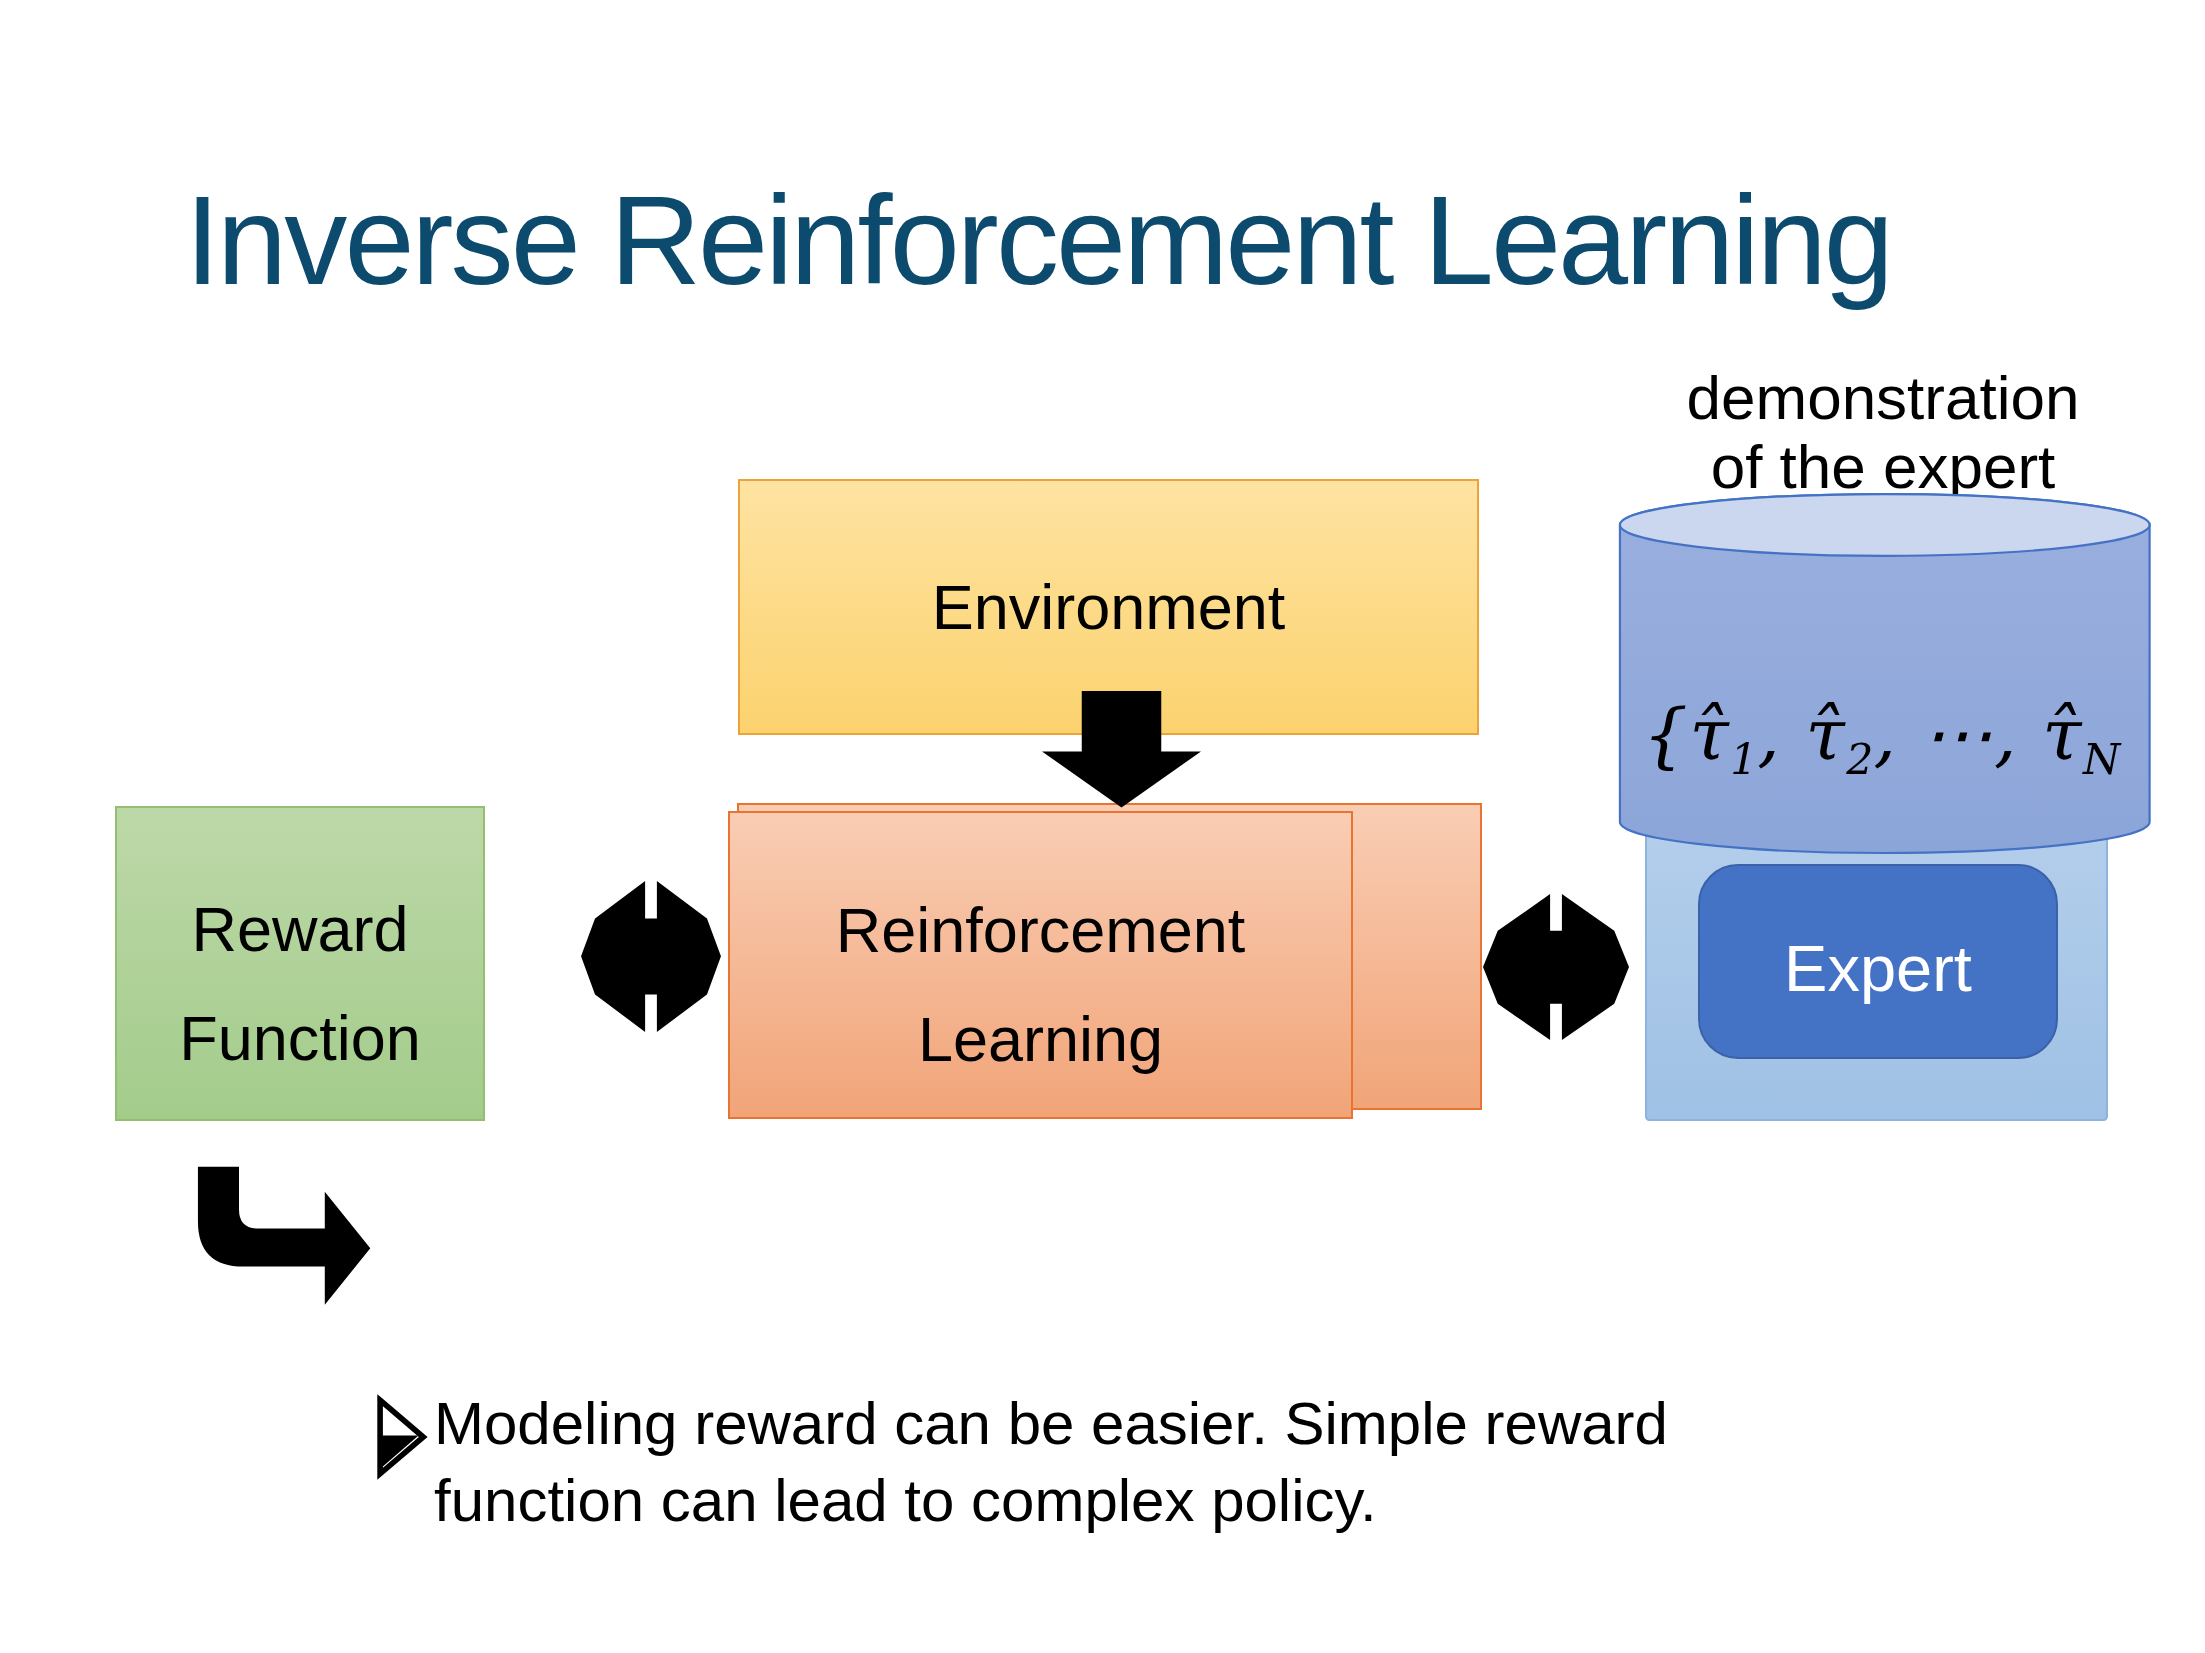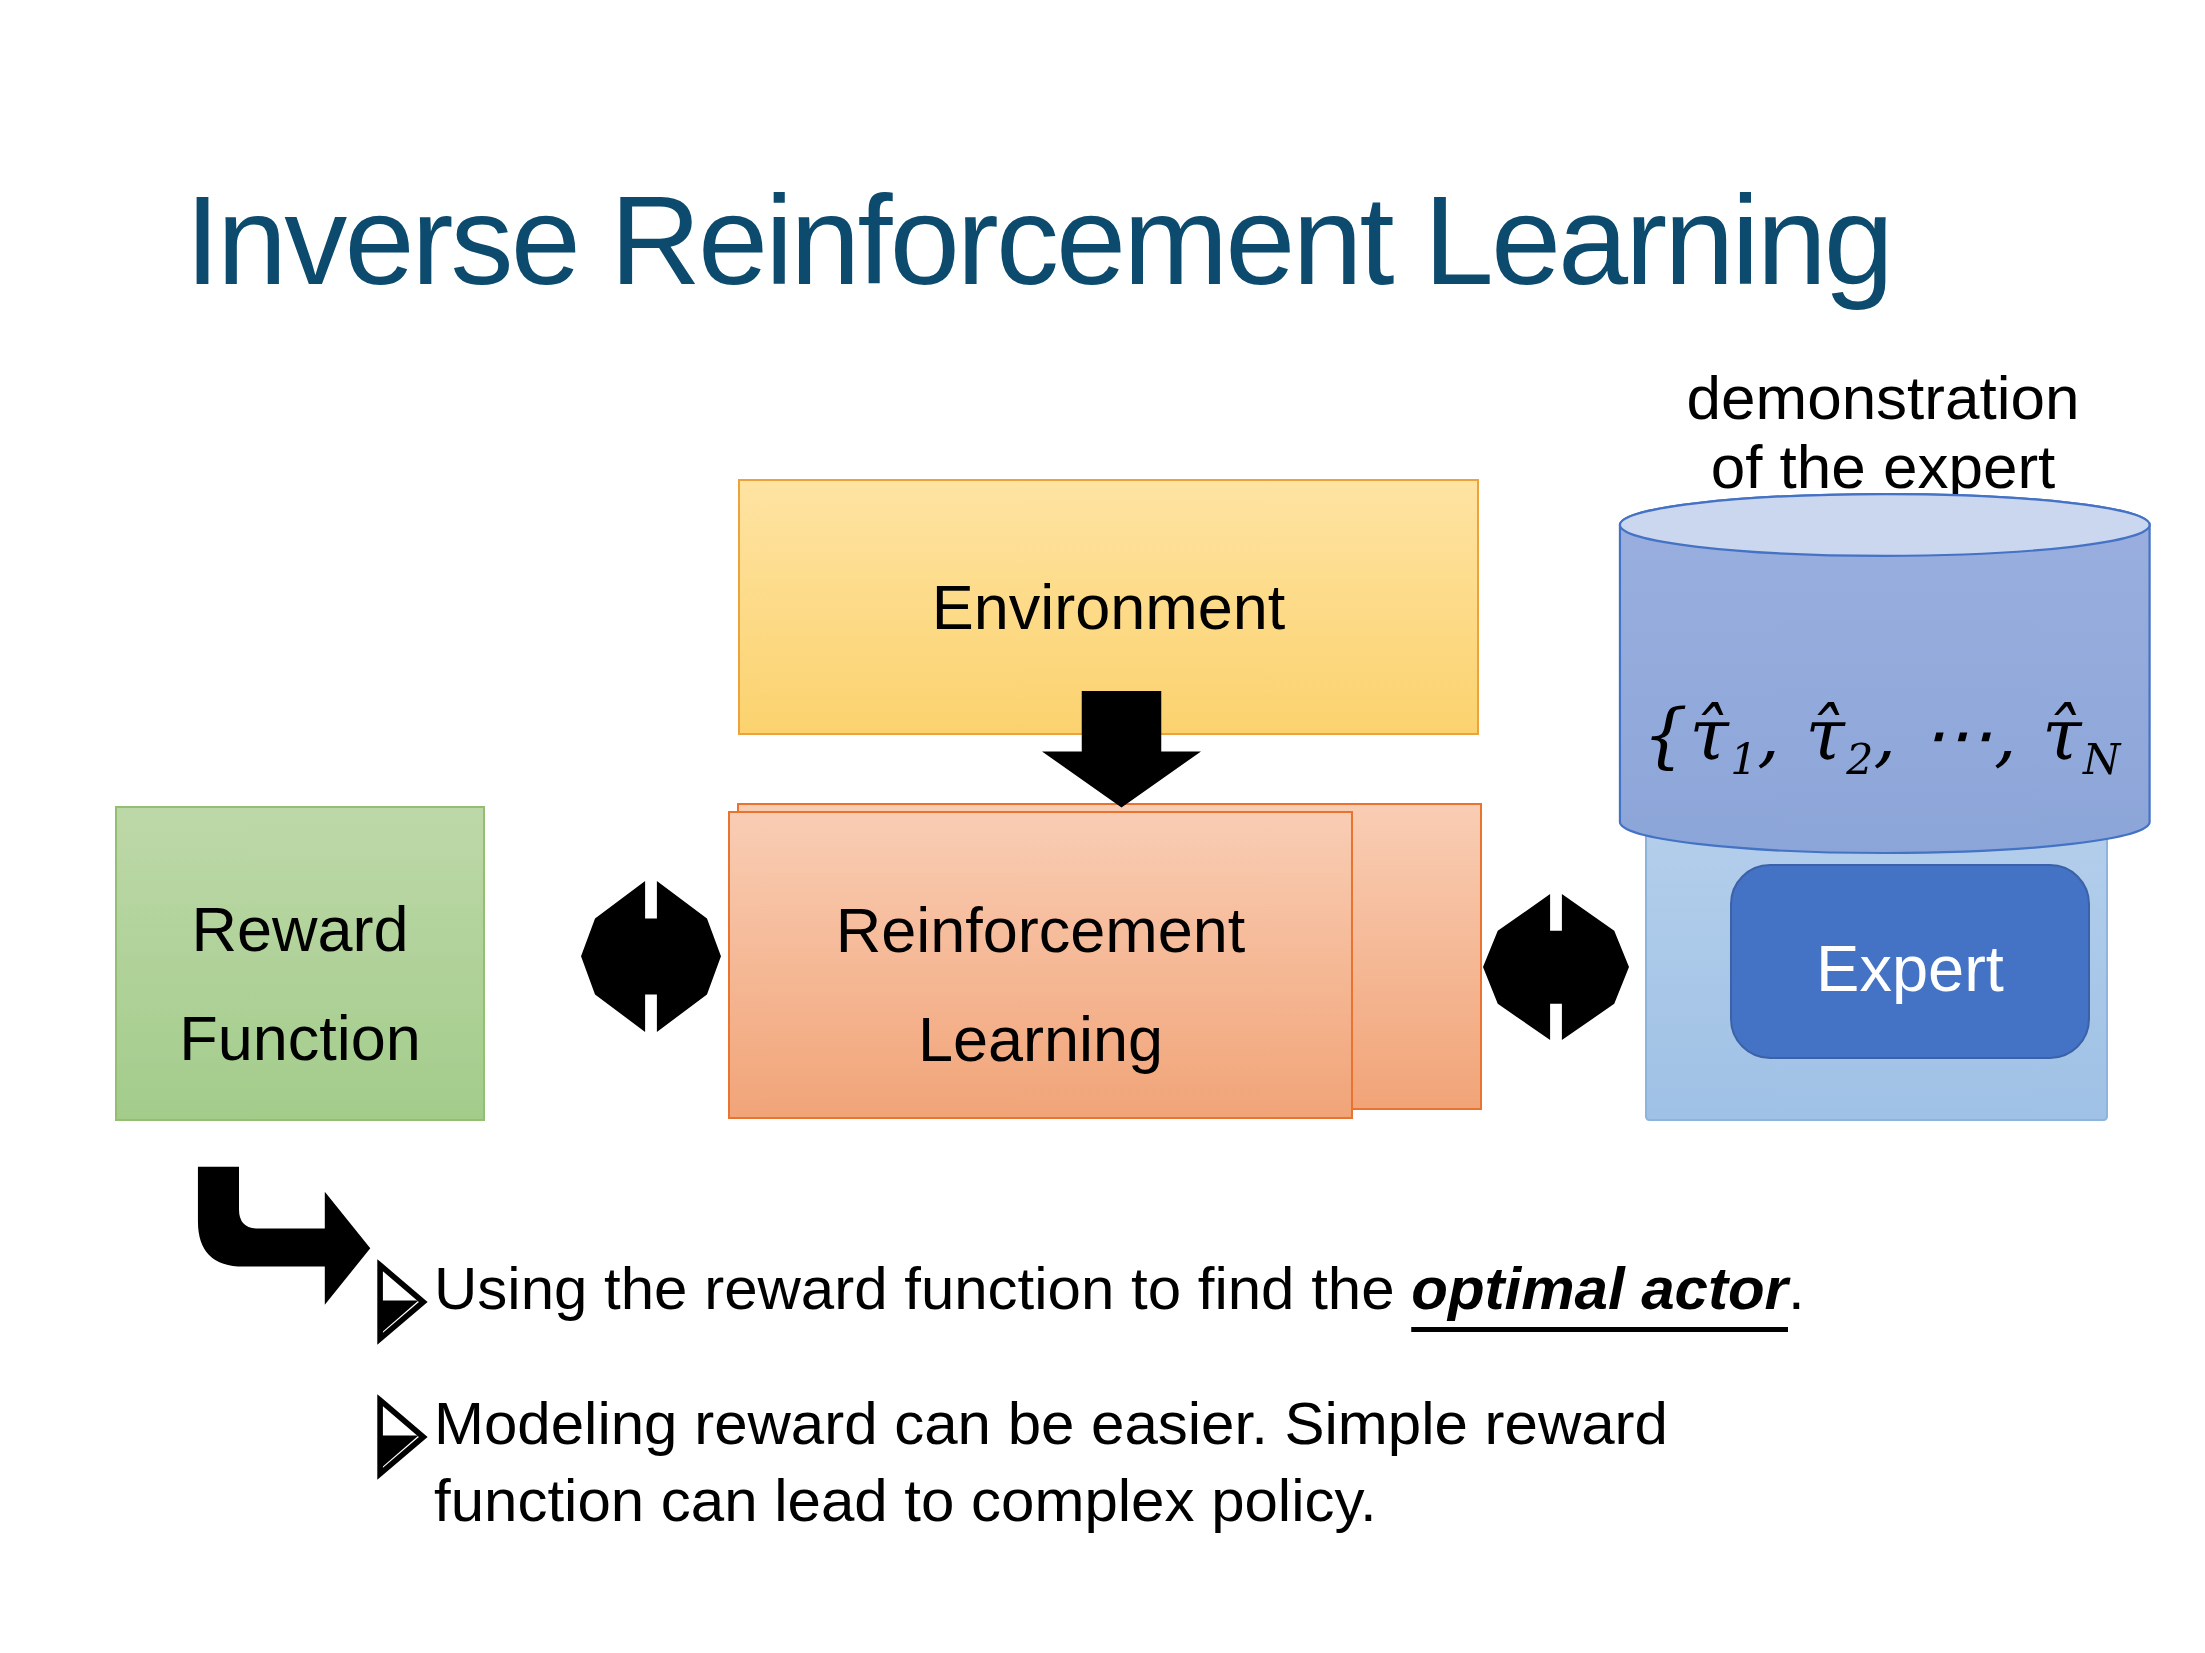--- a/index.html
+++ b/index.html
@@ -36,21 +36,21 @@
   .shift{padding-top:40px;}
 
   
   .expert-container{left:1645px;top:829px;width:463px;height:292px;box-sizing:border-box;
        border:2.2px solid var(--exc_border,#8FB4DC);border-radius:4.4px;
        background:linear-gradient(180deg,var(--exc_top,#B3CEEB),var(--exc_bottom,#9FC1E5));}
   .expert-btn{left:1698px;top:864px;width:360px;height:195px;box-sizing:border-box;
        border:2.2px solid var(--exp_border,#3B62A8);border-radius:40px;
        background:var(--exp_fill,#4472C4);color:var(--exp_text,#ffffff);
        display:flex;align-items:center;justify-content:center;
-       font-size:65px;padding-top:13.2px;margin-left:32px;}
+       font-size:65px;padding-top:13.2px;}
 
   
   .formula{left:1639px;top:691px;width:485px;text-align:center;
        font-family:"DejaVu Serif","Liberation Serif",serif;font-style:italic;
        font-size:71px;line-height:88px;color:#000;letter-spacing:1.5px;}
   .formula sub{font-size:60%;letter-spacing:0;}
 
   
   .bullet{display:flex;align-items:flex-start;color:#000;}
   .b1{left:371px;top:1250px;width:1691px;}
@@ -121,27 +121,20 @@
   <div class="abs formula"><span>{</span><span>τ̂</span><sub>1</sub><span>, </span><span>τ̂</span><sub>2</sub><span>, </span><span>⋯</span><span>, </span><span>τ̂</span><sub>N</sub><span></span></div>
 
   <div class="abs expert-btn">
     <span>Expert</span>
   </div>
 
   <svg class="abs" style="left:184px;top:1161px;" width="198" height="154" viewBox="0 0 270 210">
     <path d="M19,8 L75,8 L75,66 Q75,92 101,92 L192,92 L192,42 L254,119 L192,196 L192,144 L81,144 Q19,144 19,82 Z" fill="var(--ink,#000)"></path>
   </svg>
 
-  <div class="abs bullet b1">
-    <svg class="marker" width="51" height="96" viewBox="0 0 64 120">
-      <path d="M4,14 L58,60 L4,106 Z" fill="#fff" stroke="var(--ink,#000)" stroke-width="7"></path>
-      <path d="M6,58 L52,58 L6,98 Z" fill="var(--ink,#000)"></path>
-    </svg>
-    <p><span>Using the reward function to find the </span><span class="emph">optimal actor</span><span>.</span></p>
-  </div>
 
   <div class="abs bullet b2">
     <svg class="marker" width="51" height="96" viewBox="0 0 64 120">
       <path d="M4,14 L58,60 L4,106 Z" fill="#fff" stroke="var(--ink,#000)" stroke-width="7"></path>
       <path d="M6,58 L52,58 L6,98 Z" fill="var(--ink,#000)"></path>
     </svg>
     <p>Modeling reward can be easier. Simple reward function can lead to complex policy.</p>
   </div>
 
 </div>

